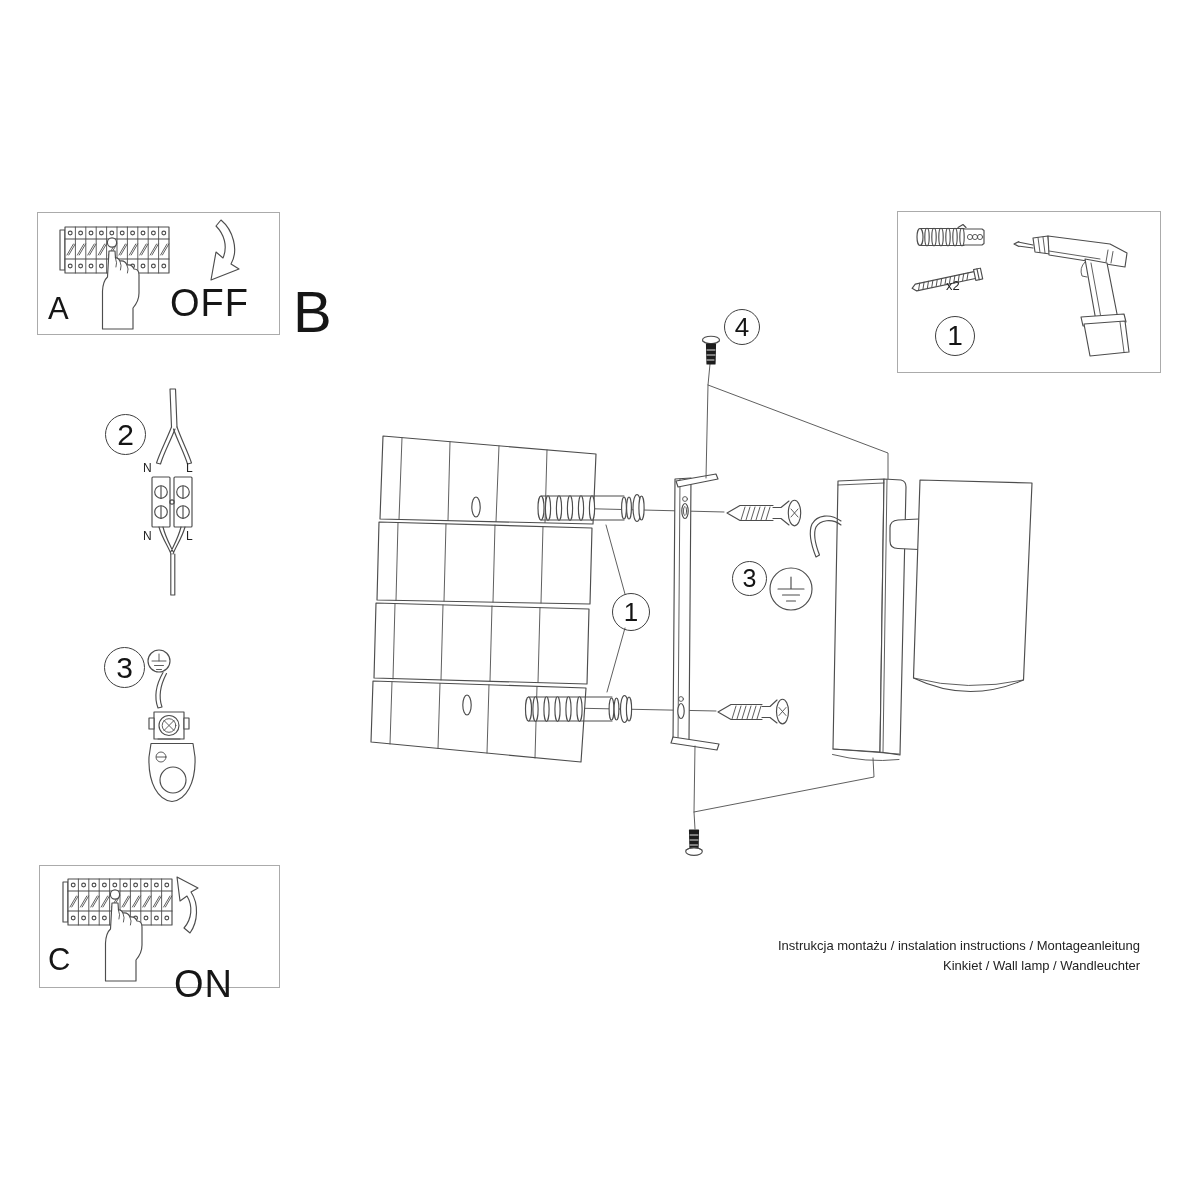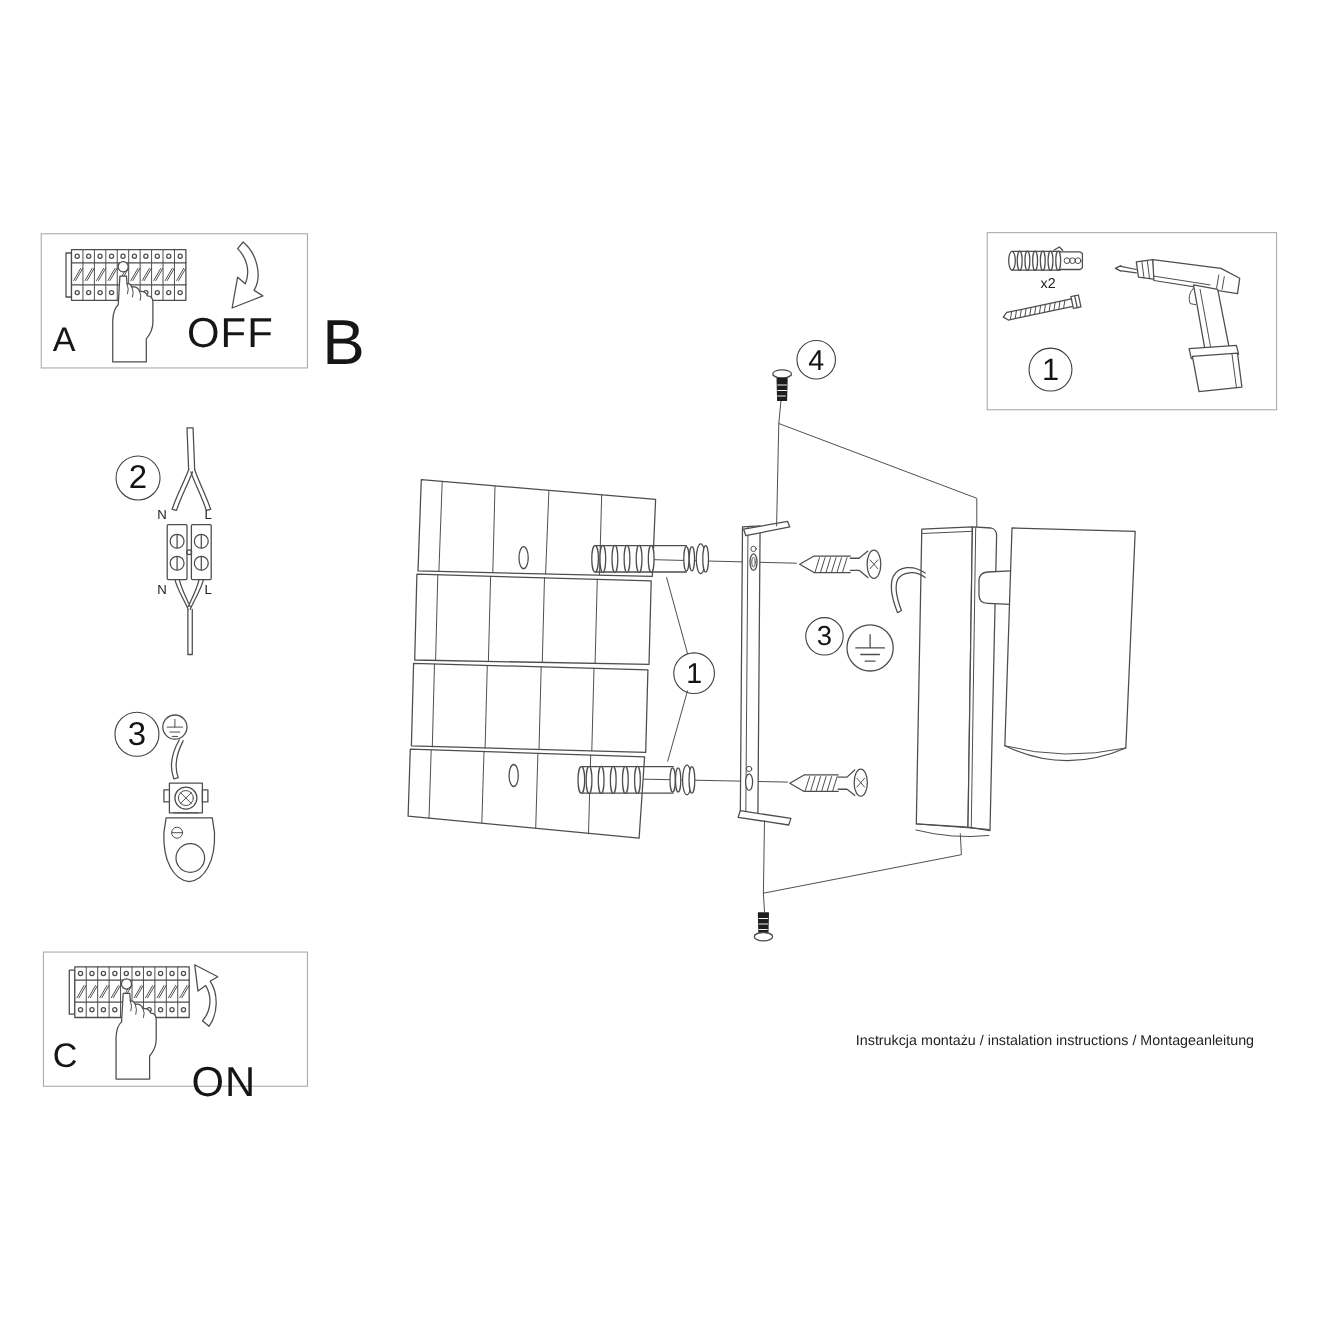--- a/index.html
+++ b/index.html
@@ -12,21 +12,21 @@
   svg.art .dark{fill:#1d1d1d;stroke:#1d1d1d;}
   svg.art .wl{stroke:#f6f6f6;stroke-width:.9;}
   svg.art .thin{stroke-width:.9;}
   .lbl{position:absolute;color:#161616;line-height:1.05;white-space:nowrap;}
   .big-letter{font-size:31px;}
   .state{font-size:38px;letter-spacing:1px;}
   .section{font-size:58px;}
   .callout{position:absolute;border:1.5px solid #3f3f3f;border-radius:50%;
            display:flex;align-items:center;justify-content:center;color:#141414;}
   .nl{position:absolute;font-size:12px;color:#222;}
-  .x2{position:absolute;font-size:13px;color:#222;}
+  .x2{position:absolute;font-size:13px;color:#222;margin-top:28px;}
   .footer{position:absolute;left:778px;top:936px;font-size:13px;line-height:20px;color:#232323;text-align:right;}
 </style>
 </head>
 <body>
 
 <div class="page">
 
   <div class="box" style="left:37px;top:212px;width:241px;height:121px;"></div>
   <div class="box" style="left:39px;top:865px;width:239px;height:121px;"></div>
   <div class="box" style="left:897px;top:211px;width:262px;height:160px;"></div>
@@ -280,15 +280,16 @@
   <div class="callout" style="left:732px;top:561px;width:33px;height:33px;font-size:25px;">3</div>
   <div class="callout" style="left:724px;top:309px;width:34px;height:34px;font-size:26px;">4</div>
 
   <div class="nl" style="left:143px;top:461px;">N</div>
   <div class="nl" style="left:186px;top:461px;">L</div>
   <div class="nl" style="left:143px;top:529px;">N</div>
   <div class="nl" style="left:186px;top:529px;">L</div>
 
   <div class="footer">
     <div>Instrukcja montażu / instalation instructions / Montageanleitung</div>
+    <div>Kinkiet / Wall lamp / Wandleuchter</div>
   </div>
 
 </div>
 
 </body></html>

